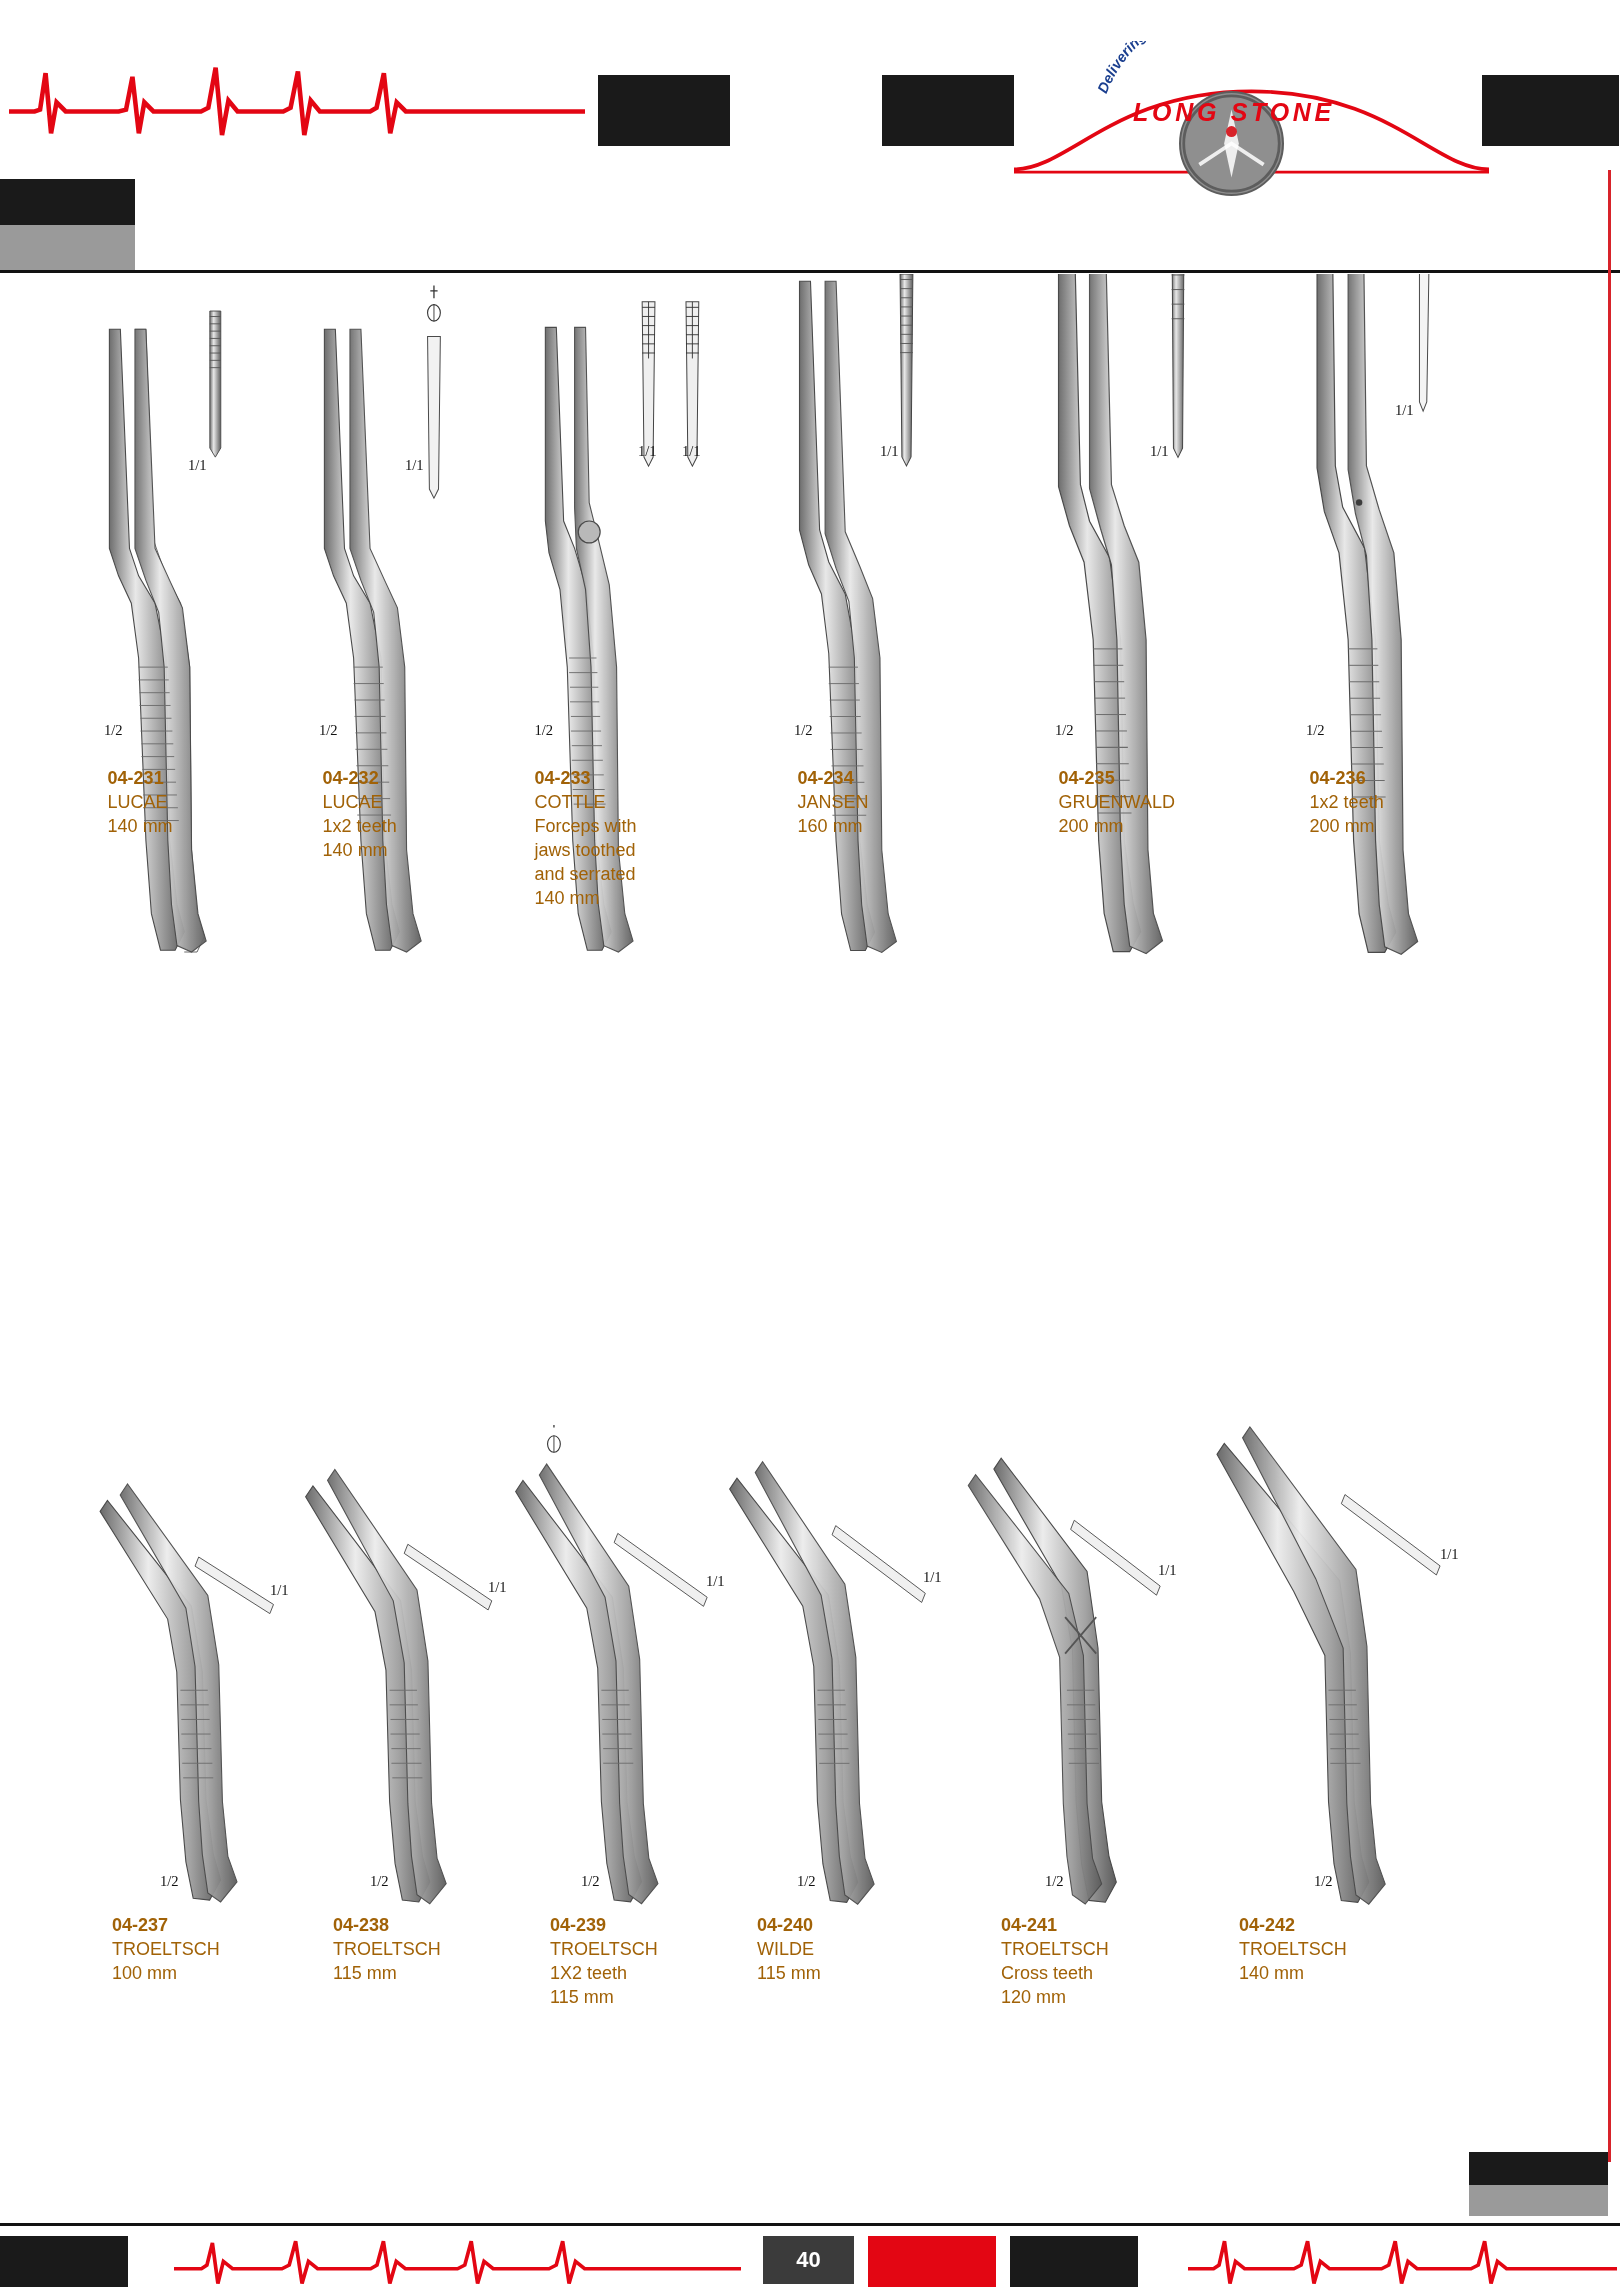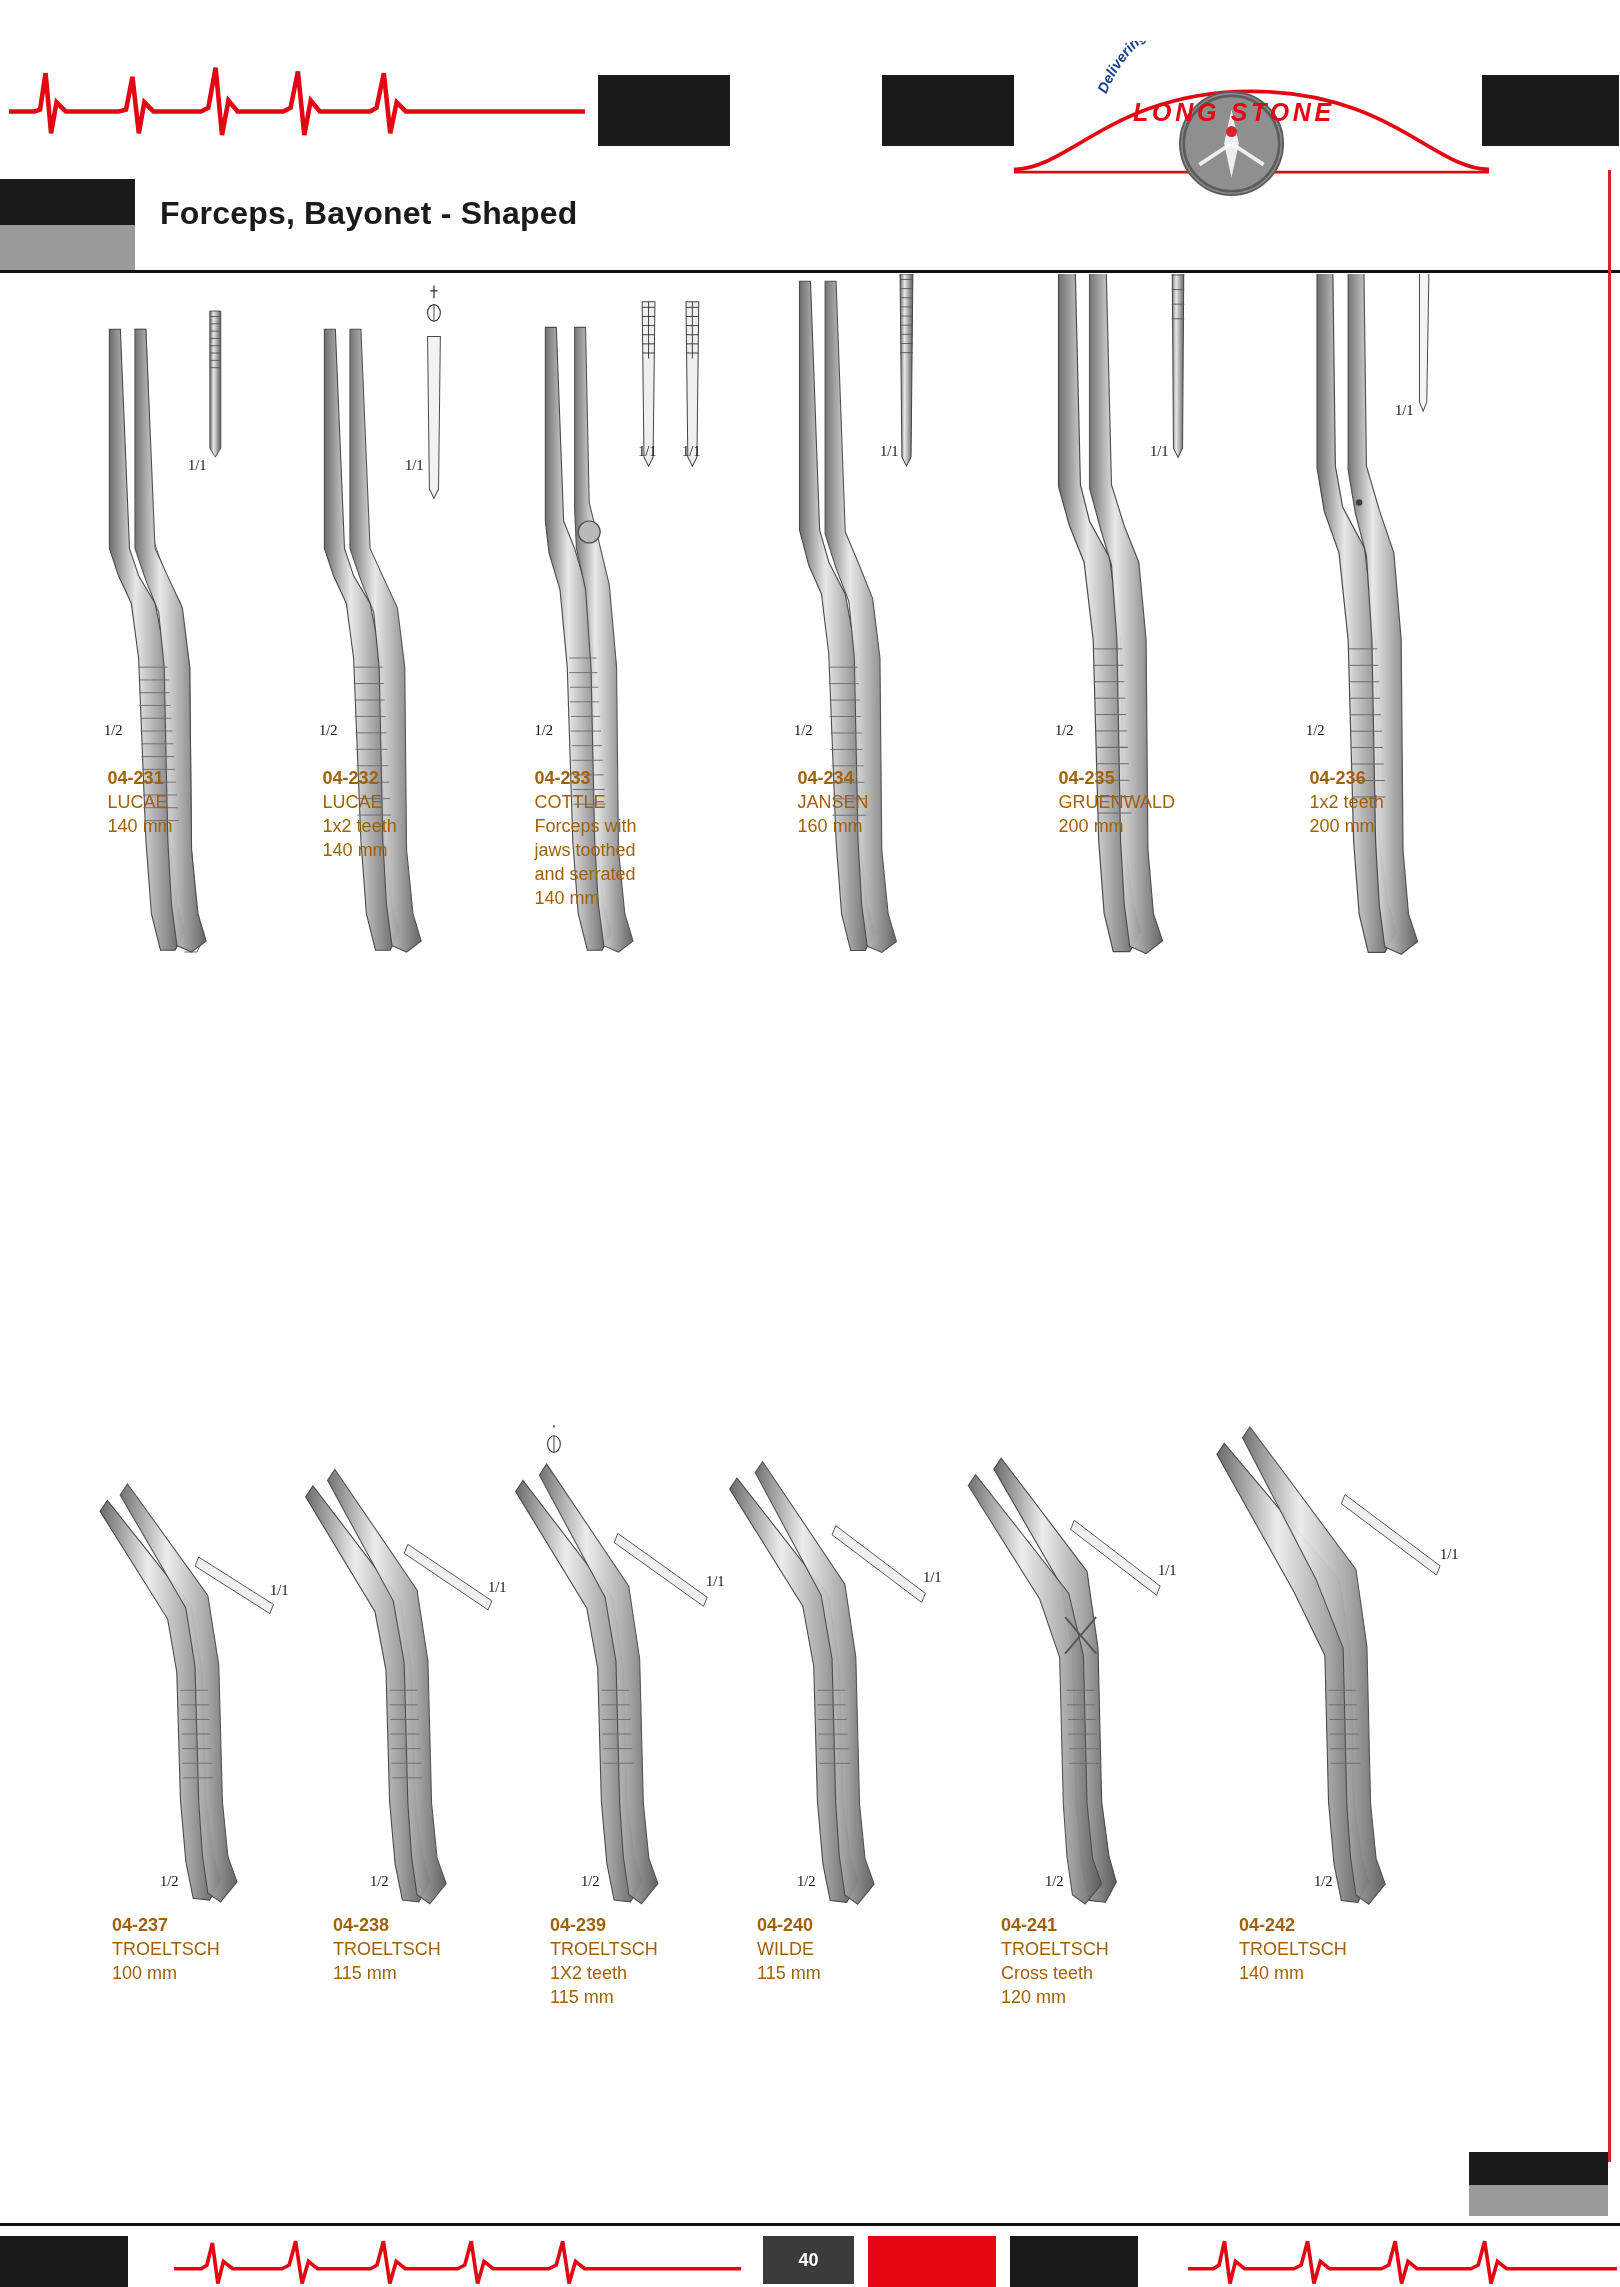--- a/index.html
+++ b/index.html
@@ -163,21 +163,21 @@
   .bot-blk-grey-r1 { position:absolute; left:1469px; top:33px; width:139px; height:31px; background:#9a9a9a; }
   .bot-line { position:absolute; left:0; top:71px; width:1620px; height:2.7px; background:#111; }
   .bot-blk-left { position:absolute; left:0; top:84px; width:128px; height:51px; background:#1a1a1a; }
   .ecg-bot-left { position:absolute; left:174px; top:80px; width:567px; height:57px; }
   .ecg-bot-right { position:absolute; left:1188px; top:80px; width:429px; height:57px; }
   .pagebox {
     position:absolute; left:763px; top:84px;
     width:91px; height:48px;
     background:#3b3b3b;
     color:#fff;
-    font-size:18px; font-weight:bold;
+    font-size:22px; font-weight:bold;
     display:flex; align-items:center; justify-content:center;
   }
   .pagebox-red { position:absolute; left:868px; top:84px; width:128px; height:51px; background:#e30613; }
   .pagebox-dk  { position:absolute; left:1010px; top:84px; width:128px; height:51px; background:#1a1a1a; }
 </style>
 </head>
 <body>
 
 <div class="top-banner">
 
@@ -213,21 +213,20 @@
         <circle cx="55" cy="42" r="6" fill="#d8232a"></circle>
       </svg>
     </div>
     <div class="logo-word">LONG STONE</div>
   </div>
 </div>
 
 <div class="title-row">
   <div class="title-blk-dark"></div>
   <div class="title-blk-grey"></div>
-  <div class="page-title">Forceps, Bayonet - Shaped</div>
   <div class="hr-black"></div>
 </div>
 
 <div class="right-rule"></div>
 
 <div class="row row-1">
 
   <div class="cell" style="left:82px; width:210px;">
     <svg class="art" viewBox="0 0 230 840" width="210" height="768">
       <defs>

